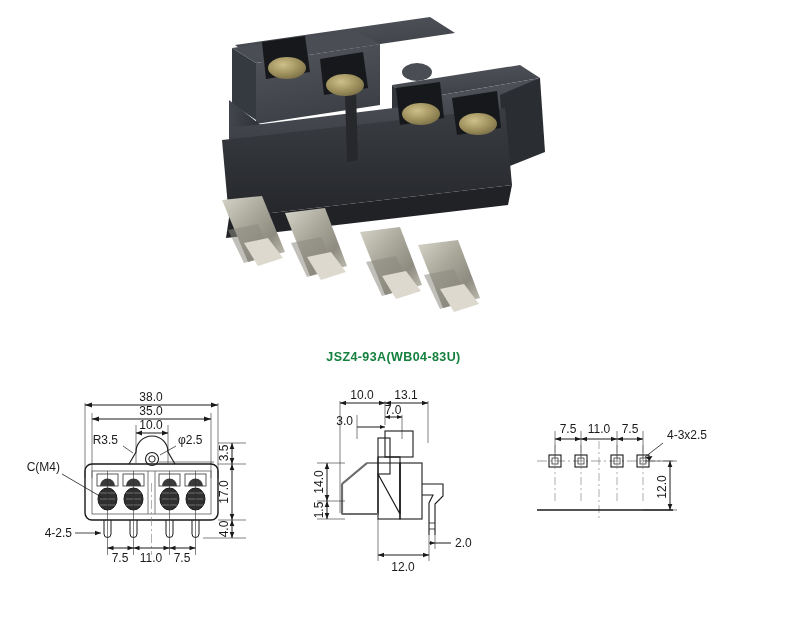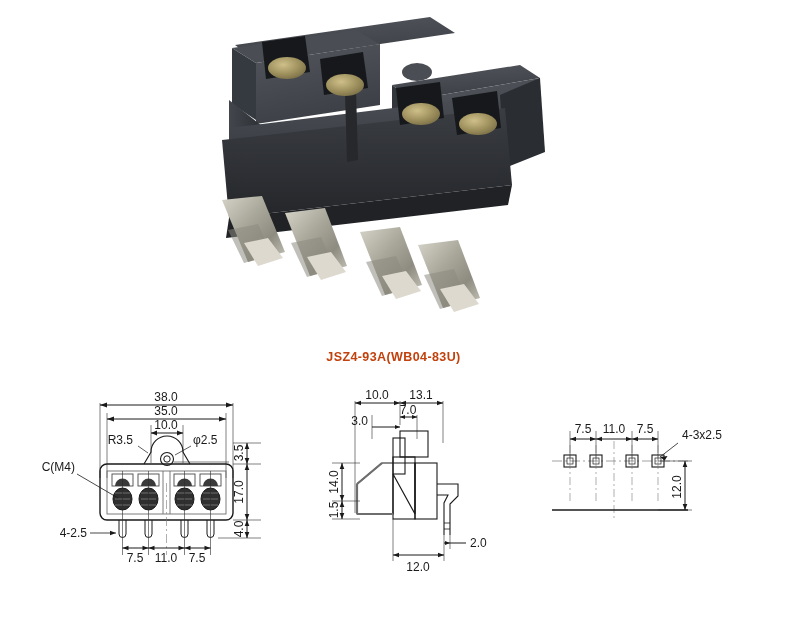--- a/index.html
+++ b/index.html
@@ -27,27 +27,27 @@
 
   #product-title {
     position: absolute;
     left: 0;
     top: 350px;
     width: 787px;
     text-align: center;
     font-size: 12.5px;
     font-weight: bold;
     letter-spacing: 0.4px;
-    color: #c2410c;
+    color: #15803d;
   }
 
   
   #drawings {
     position: absolute;
-    left: 15px;
+    left: 0;
     top: 383px;
     width: 649px;
     height: 200px;
   }
   .dwg {
     position: absolute;
     top: 0;
   }
   #dwg-front { left: 0px; }
   #dwg-side  { left: 295px; }

